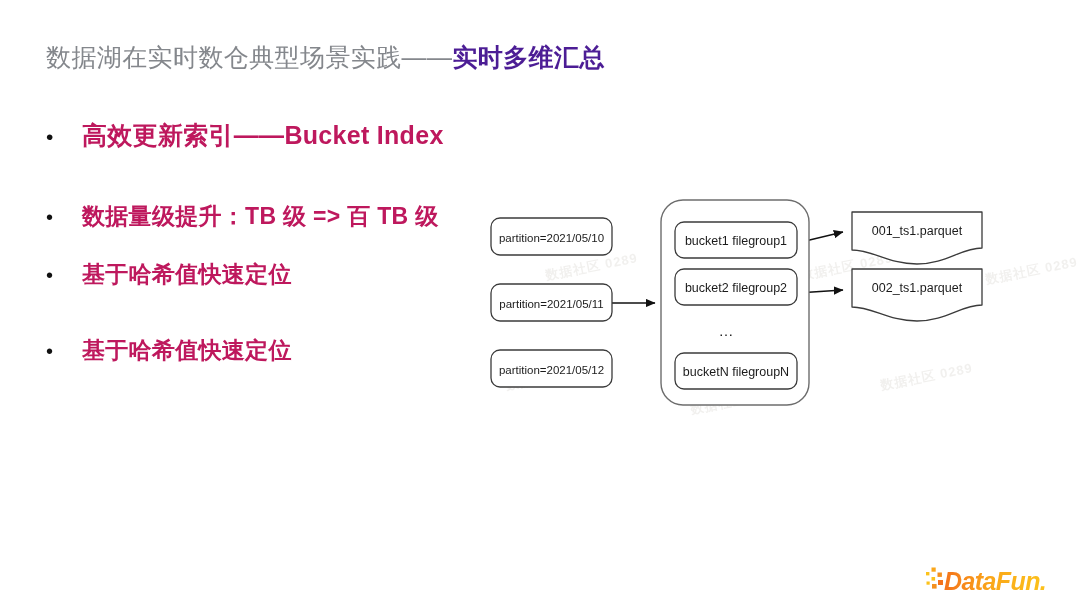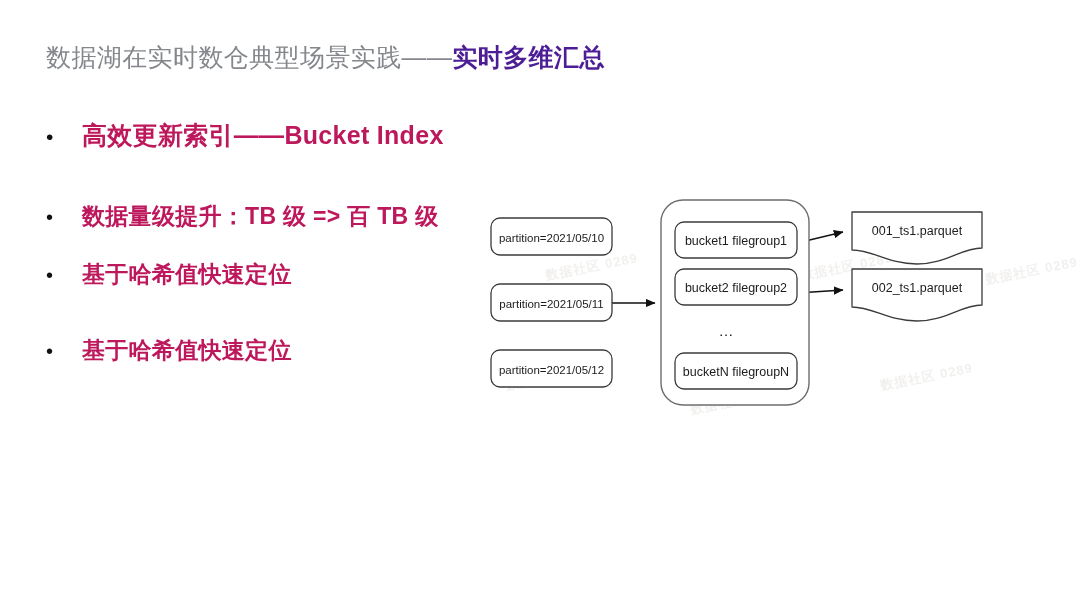--- a/index.html
+++ b/index.html
@@ -224,14 +224,37 @@
         <path class="dg-doc" d="M375,22 L505,22 L505,58 C484,58 469,74 440,74 C411,74 396,60 375,60 Z"></path>
         <text class="dg-label-lg" x="440" y="45" text-anchor="middle">001_ts1.parquet</text>
       </g>
       <g>
         <path class="dg-doc" d="M375,79 L505,79 L505,115 C484,115 469,131 440,131 C411,131 396,117 375,117 Z"></path>
         <text class="dg-label-lg" x="440" y="102" text-anchor="middle">002_ts1.parquet</text>
       </g>
     </svg>
   </div>
 
+  <div id="logo">
+    <svg width="140" height="40" viewBox="0 0 140 40" xmlns="http://www.w3.org/2000/svg">
+      <defs>
+        <linearGradient id="dfgrad" x1="0" y1="0" x2="1" y2="0">
+          <stop offset="0%" stop-color="#F4731C"></stop>
+          <stop offset="45%" stop-color="#FAA61A"></stop>
+          <stop offset="100%" stop-color="#FCC21B"></stop>
+        </linearGradient>
+      </defs>
+
+      <g>
+        <rect x="1" y="9" width="3.4" height="3.4" fill="#FCC21B"></rect>
+        <rect x="6.5" y="4.5" width="4.2" height="4.2" fill="#FAA61A"></rect>
+        <rect x="6.5" y="14" width="3.6" height="3.6" fill="#FCC21B"></rect>
+        <rect x="12.5" y="9.5" width="4.4" height="4.4" fill="#F4901E"></rect>
+        <rect x="1.5" y="18.5" width="3.2" height="3.2" fill="#FCC21B"></rect>
+        <rect x="7" y="21" width="4.6" height="4.6" fill="#F4901E"></rect>
+        <rect x="13" y="17" width="5.0" height="5.0" fill="#F4731C"></rect>
+      </g>
+
+      <text x="19" y="27" font-family="'Liberation Sans','DejaVu Sans',sans-serif" font-size="25" font-weight="bold" font-style="italic" fill="url(#dfgrad)" letter-spacing="-0.6">DataFun.</text>
+    </svg>
+  </div>
 
 </div>
 
 </body></html>

